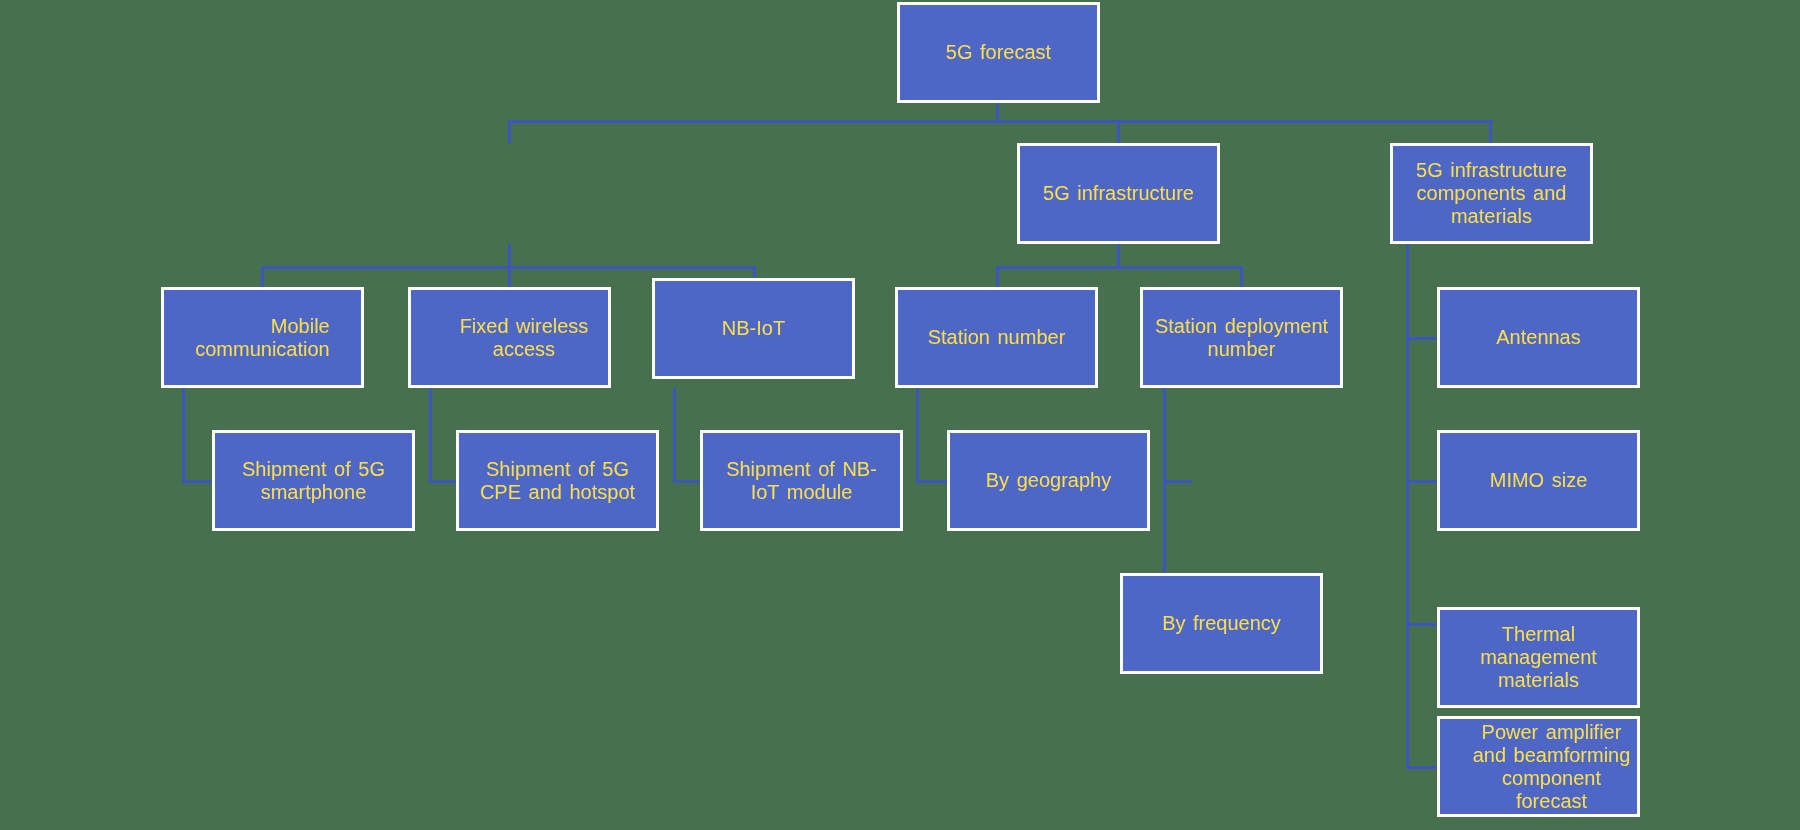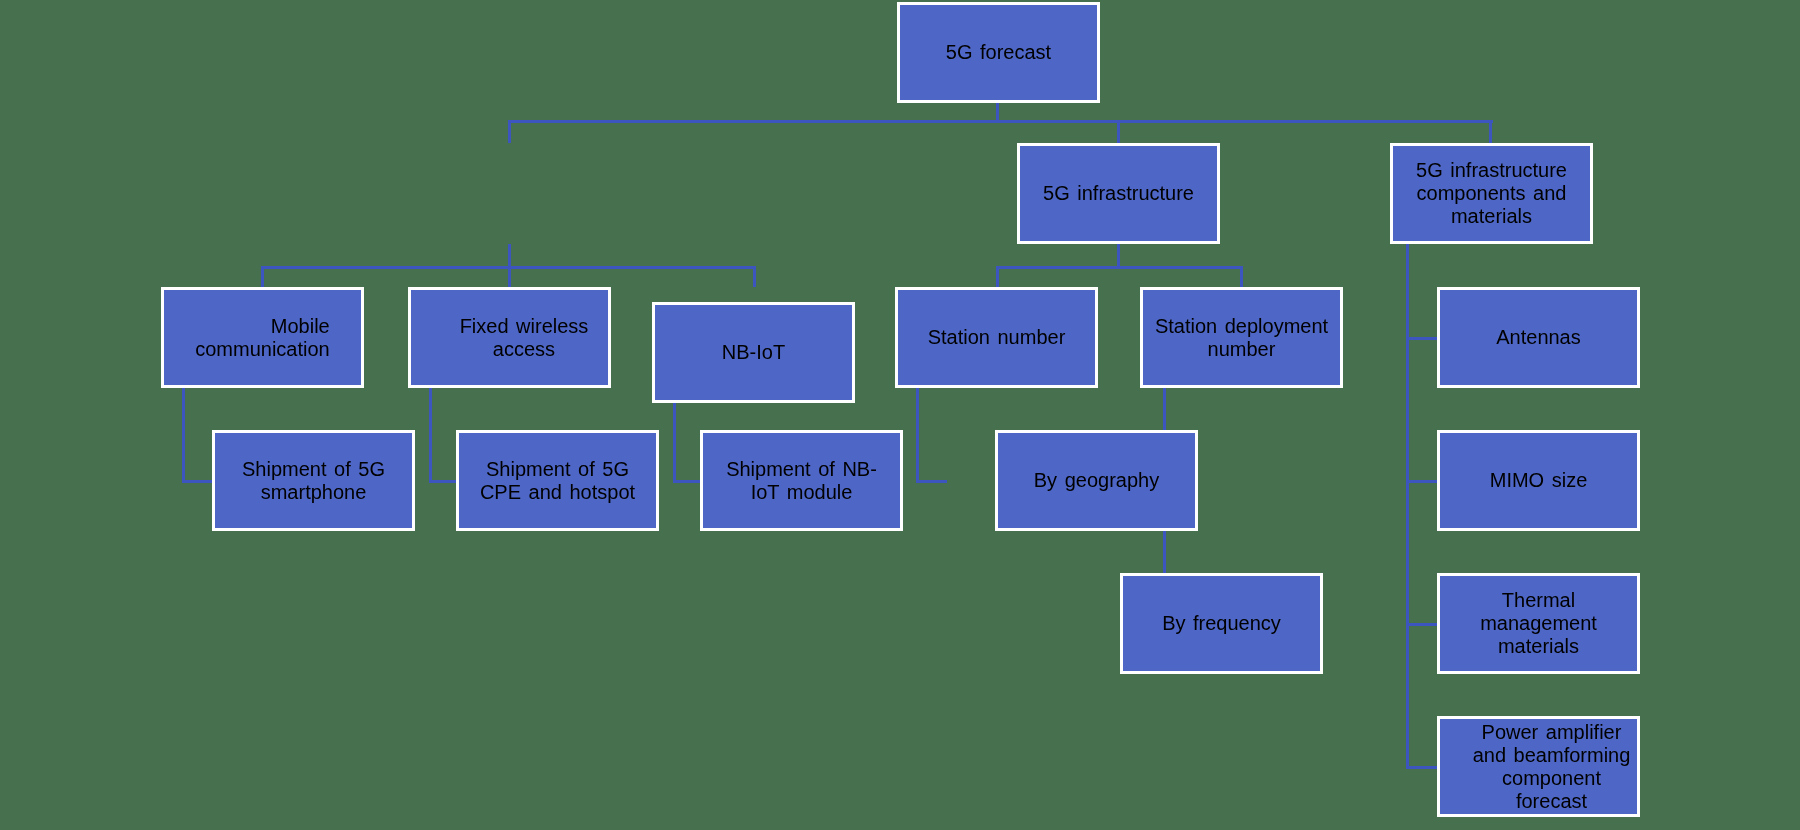--- a/index.html
+++ b/index.html
@@ -22,21 +22,21 @@
     box-sizing: border-box;
     background: #4E67C6;
     border: 3px solid #FFFFFF;
     display: flex;
     align-items: center;
     justify-content: center;
     text-align: center;
     z-index: 2;
   }
   .node-label {
-    color: #000000;
+    color: #fde047;
     font-size: 20px;
     line-height: 1.15;
     white-space: pre-line;
     word-spacing: 2px;
     padding: 0 2px;
   }
   .line {
     position: absolute;
     background: #3C55BF;
     z-index: 1;
@@ -102,21 +102,21 @@
   </div>
 
   <div class="node" style="left:161px; top:287px;text-align:right;">
     <span class="node-label">Mobile
 communication</span>
   </div>
   <div class="node" style="left:408px; top:287px;padding-left:29px;">
     <span class="node-label">Fixed wireless
 access</span>
   </div>
-  <div class="node" style="left:652px; top:302px;">
+  <div class="node" style="left:652px; top:278px;">
     <span class="node-label">NB-IoT</span>
   </div>
   <div class="node" style="left:895px; top:287px;">
     <span class="node-label">Station number</span>
   </div>
   <div class="node" style="left:1437px; top:287px;">
     <span class="node-label">Antennas</span>
   </div>
   <div class="node" style="left:1140px; top:287px;">
     <span class="node-label">Station deployment
@@ -128,31 +128,31 @@
 smartphone</span>
   </div>
   <div class="node" style="left:456px; top:430px;">
     <span class="node-label">Shipment of 5G
 CPE and hotspot</span>
   </div>
   <div class="node" style="left:700px; top:430px;">
     <span class="node-label">Shipment of NB-
 IoT module</span>
   </div>
-  <div class="node" style="left:947px; top:430px;margin-left:48px;">
+  <div class="node" style="left:947px; top:430px;">
     <span class="node-label">By geography</span>
   </div>
   <div class="node" style="left:1437px; top:430px;justify-content:center;">
     <span class="node-label">MIMO size</span>
   </div>
 
   <div class="node" style="left:1120px; top:573px;">
     <span class="node-label">By frequency</span>
   </div>
-  <div class="node" style="left:1437px; top:573px;">
+  <div class="node" style="left:1437px; top:607px;">
     <span class="node-label">Thermal
 management
 materials</span>
   </div>
 
   <div class="node" style="left:1437px; top:716px;padding-left:26px;">
     <span class="node-label">Power amplifier
 and beamforming
 component
 forecast</span>

